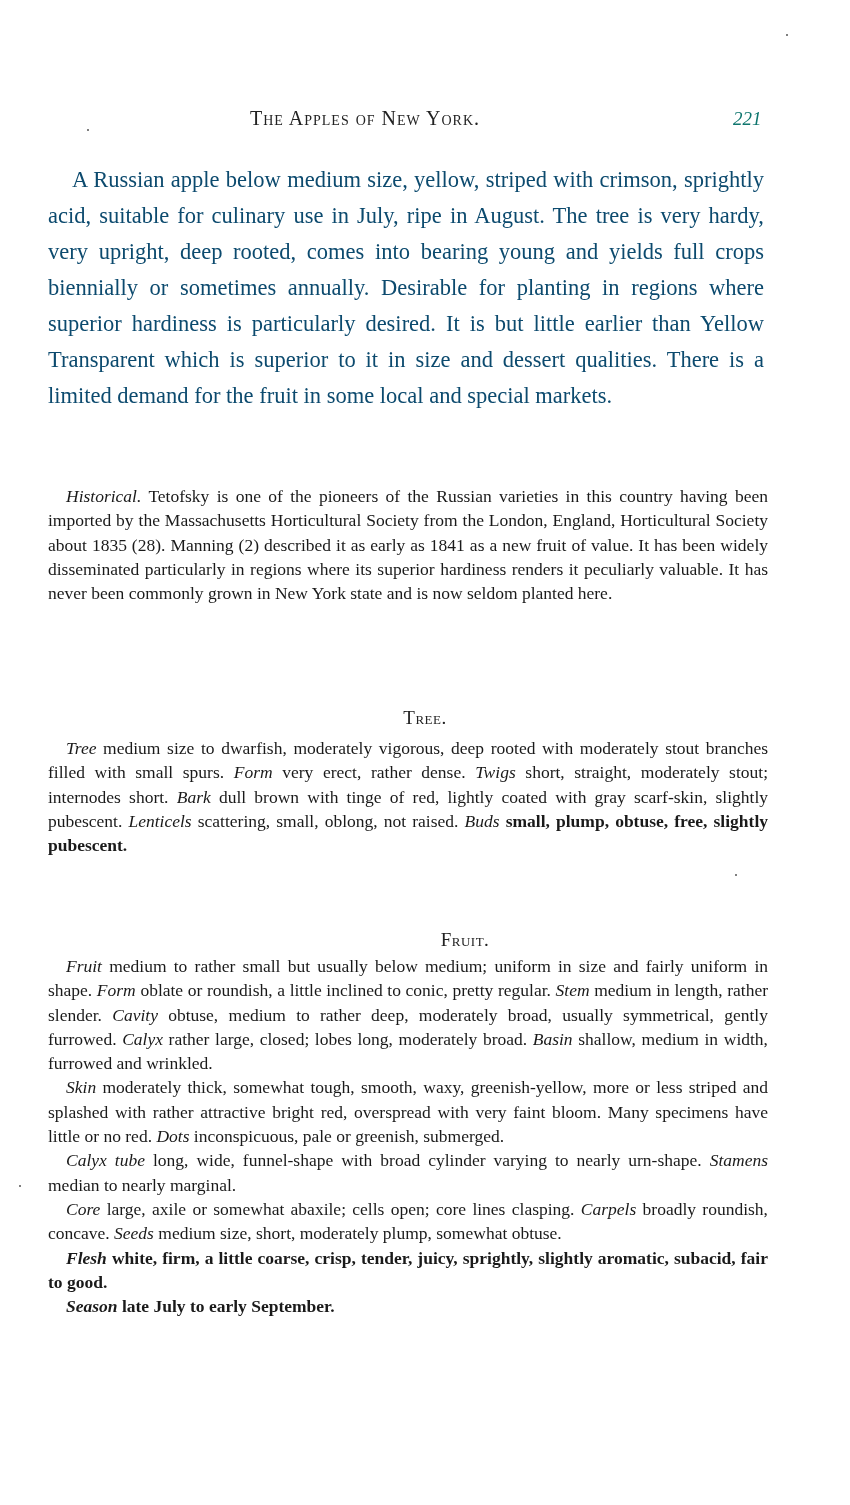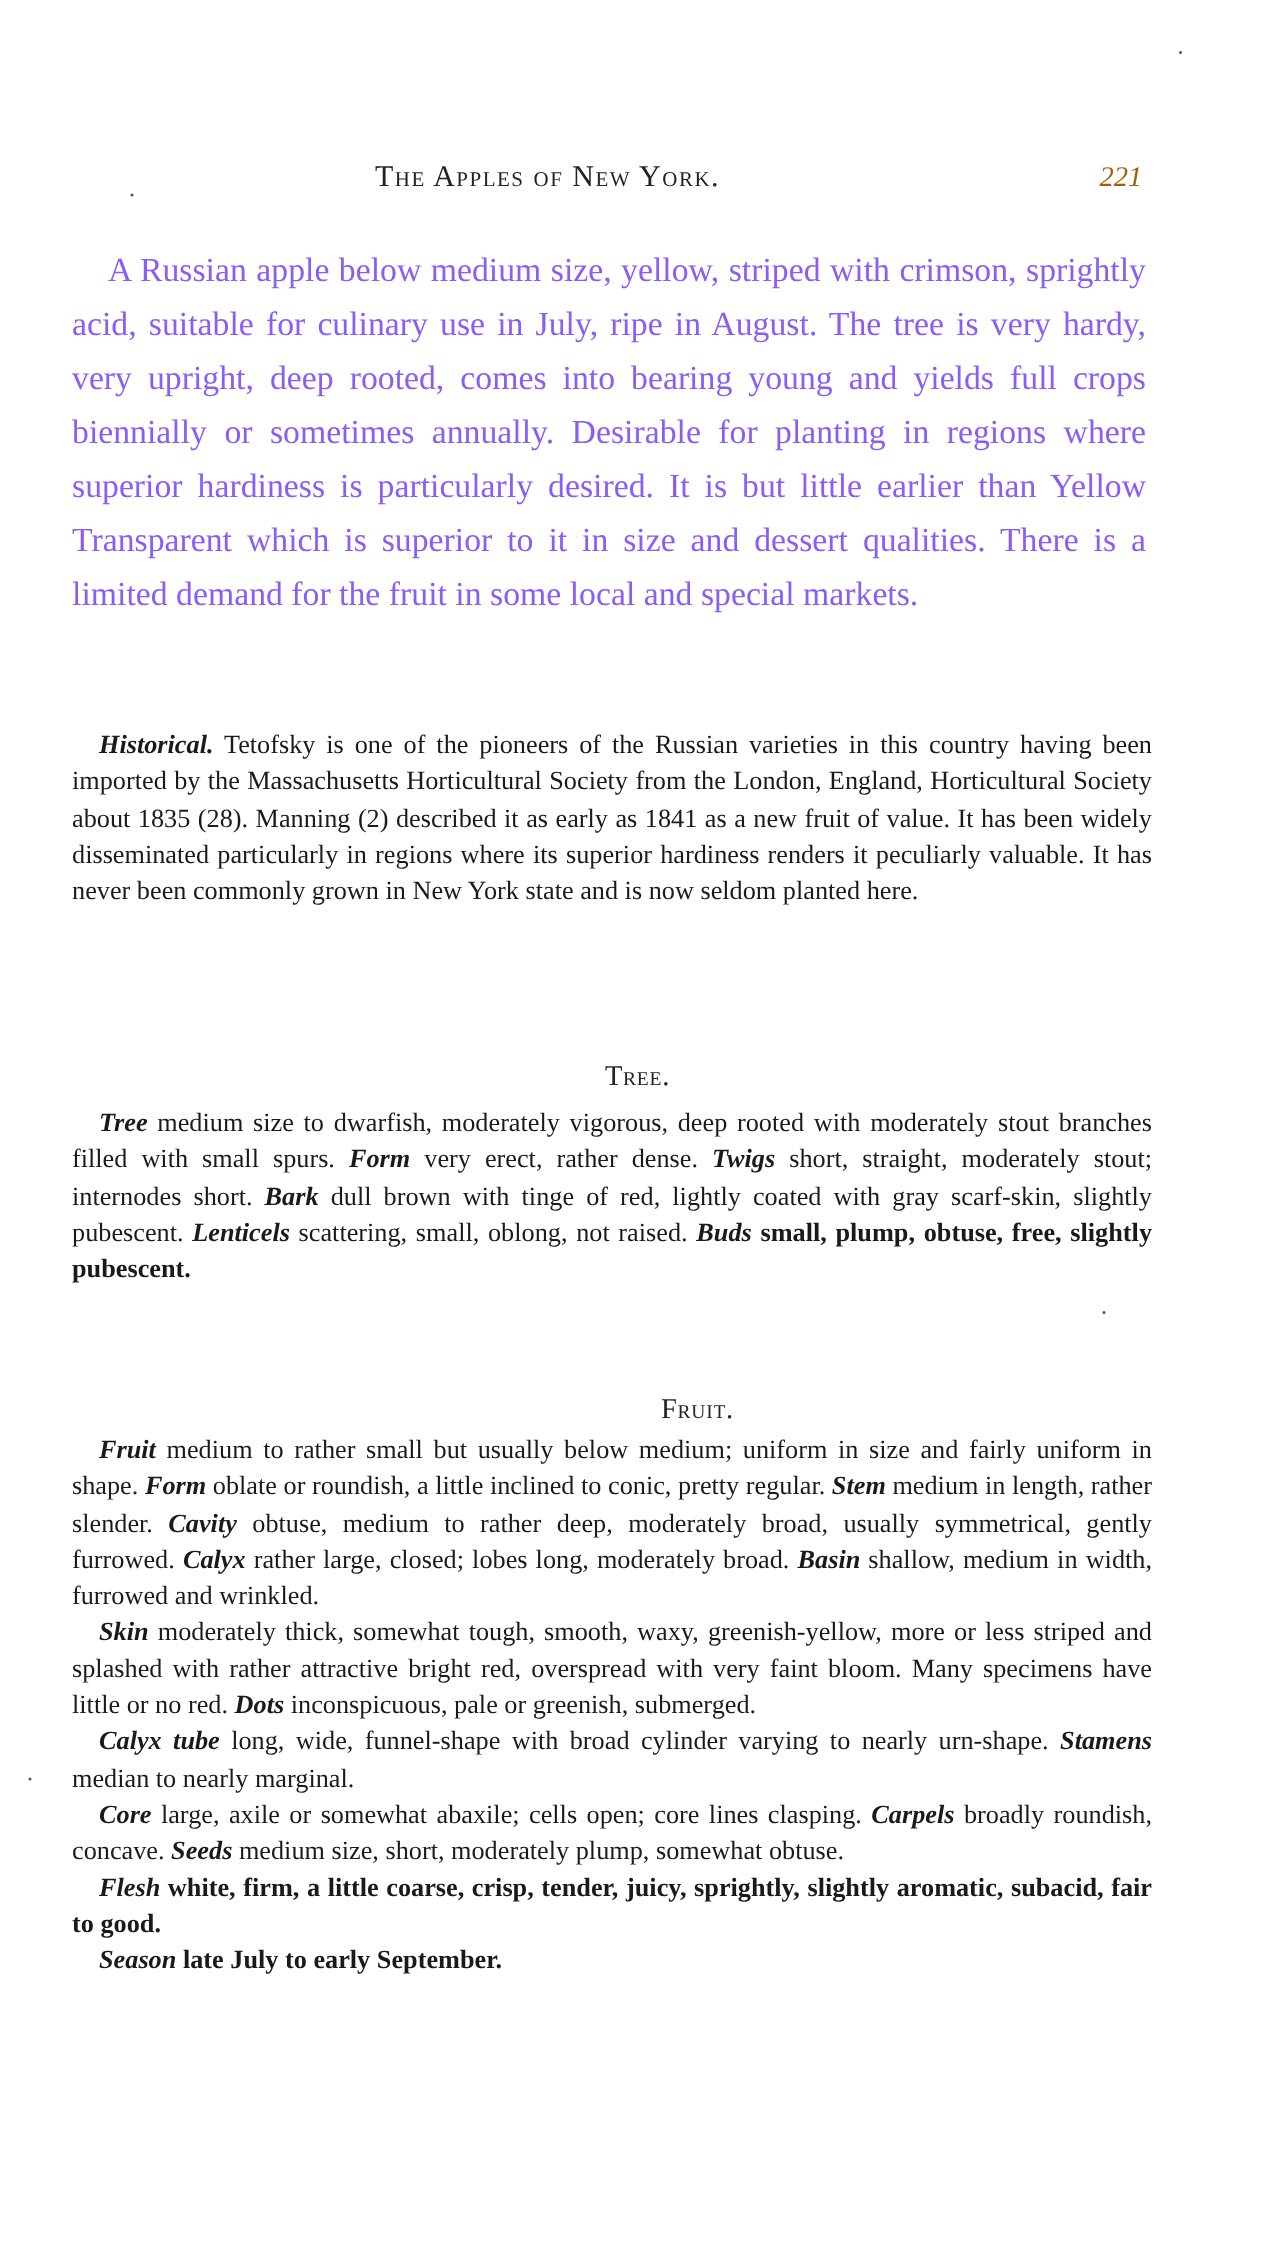--- a/index.html
+++ b/index.html
@@ -36,32 +36,32 @@
       font-variant: small-caps;
       letter-spacing: 1px;
       color: #222;
     }
     .page-number {
       position: absolute;
       left: 733px;
       top: 1px;
       font-size: 19px;
       font-style: italic;
-      color: #a16207;
+      color: #0f766e;
     }
     .lead {
       position: absolute;
       left: 48px;
       top: 162px;
       width: 716px;
       font-size: 22.5px;
       line-height: 36px;
       text-align: justify;
       text-indent: 24px;
-      color: #8b5cf6;
+      color: #0c4a6e;
     }
     .small-section {
       position: absolute;
       left: 48px;
       width: 720px;
       font-size: 17.5px;
       line-height: 24.3px;
       text-align: justify;
       color: #1a1a1a;
     }
@@ -79,21 +79,20 @@
       font-variant: small-caps;
       letter-spacing: 0.5px;
       color: #222;
     }
     .tree-heading { top: 707px; }
     .tree-body { top: 736px; }
     .fruit-heading { top: 929px; margin-left: 40px; }
     .fruit-body { top: 954px; }
     .term {
       font-style: italic;
-      font-weight: bold;
     }
     .bold-term {
       font-style: italic;
       font-weight: bold;
     }
     .bold-line {
       font-weight: bold;
     }
     .margin-mark {
       position: absolute;

